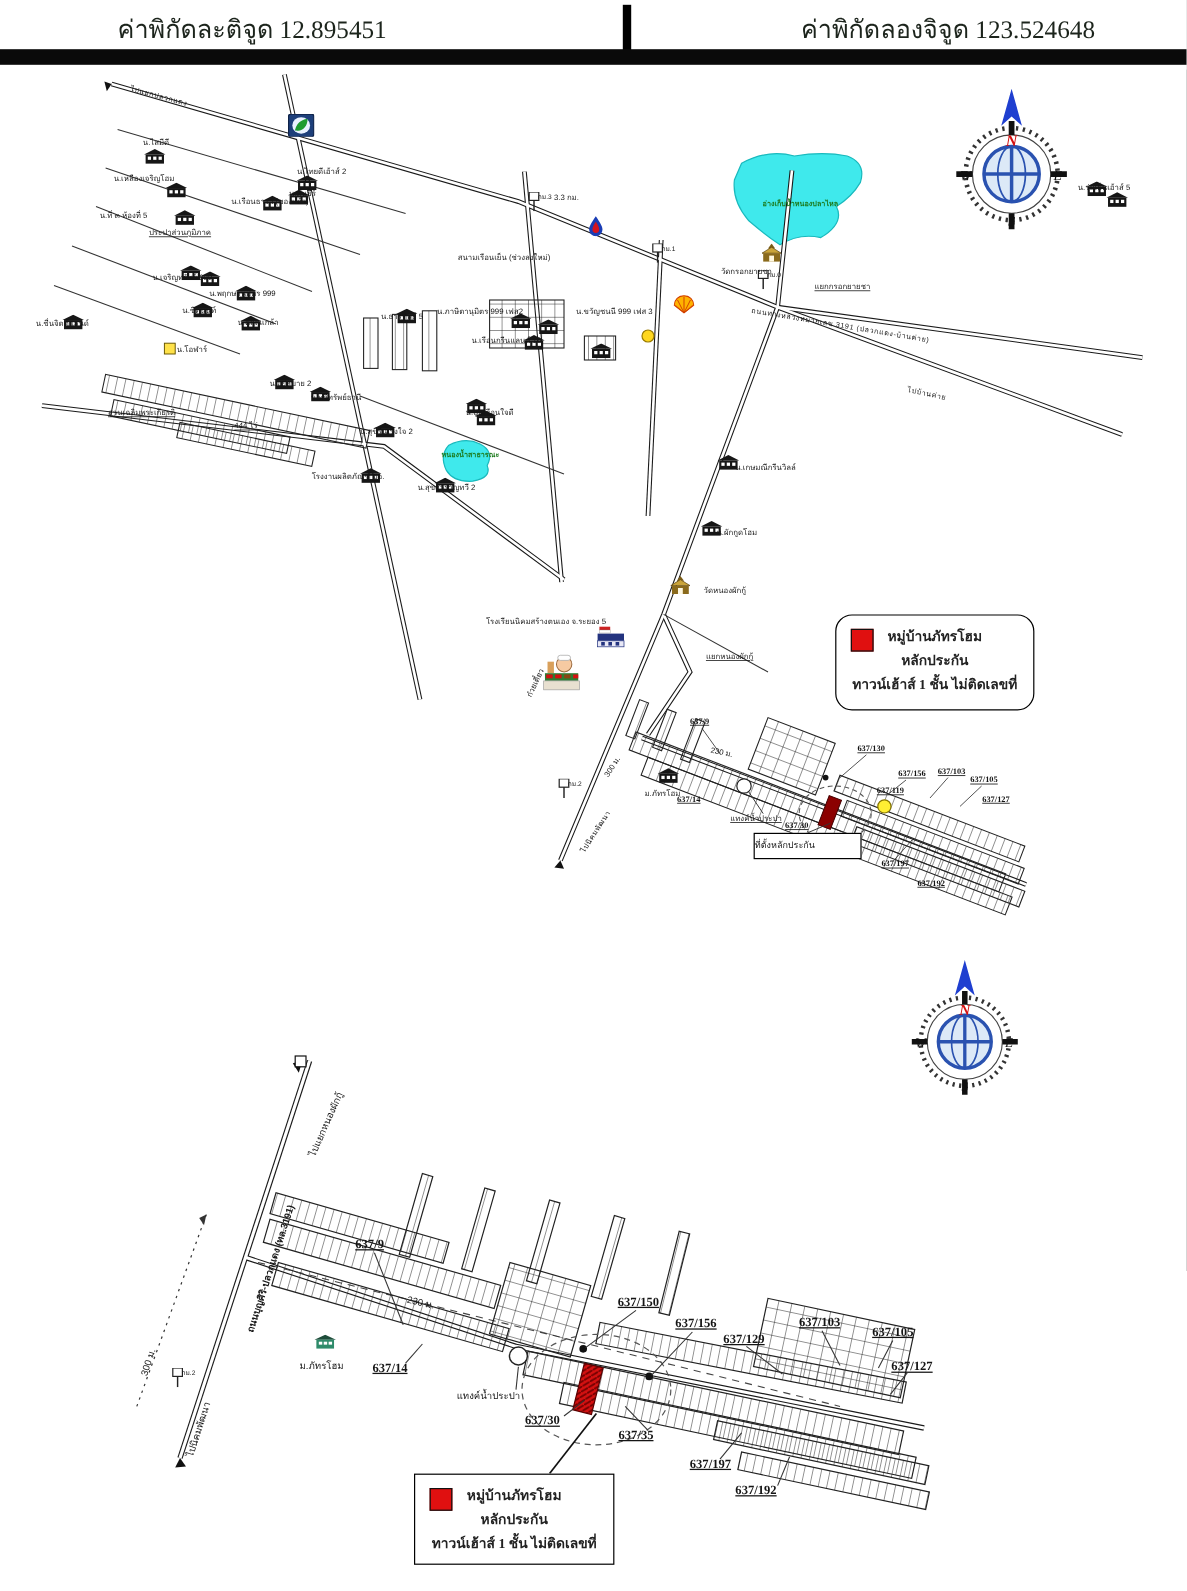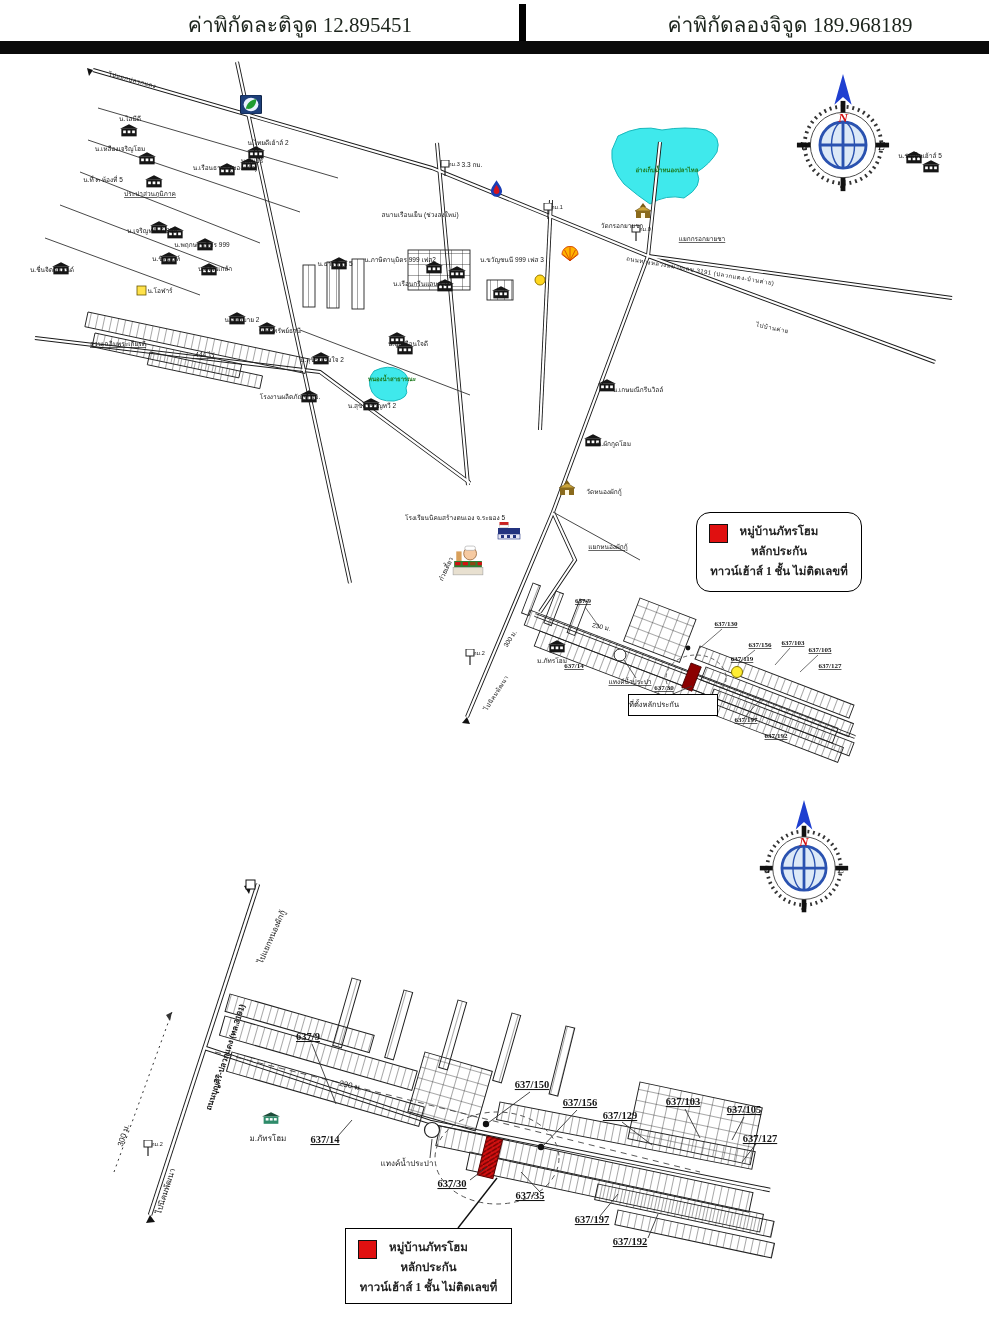--- a/index.html
+++ b/index.html
@@ -2,21 +2,21 @@
 <html style="--pond: #3fe9ec; --pond-label: #1d7a1d; --marker-red: #e01010; --subject-red: #8b0000; --compass-blue: #2a52b0; --arrow-blue: #1f3fd0;"><head>
 <meta charset="utf-8">
 <style>
   html,body{margin:0;padding:0;background:#888;}
   #page{position:relative;width:989px;height:1326px;background:#fff;overflow:hidden;
         font-family:"Liberation Sans",sans-serif;}
   
   #hdr{position:absolute;left:0;top:0;width:989px;height:58px;background:#fff;}
   .coord{position:absolute;top:8px;font-size:21px;color:#1c241c;white-space:nowrap;
          font-family:"Liberation Serif",serif;}
-  #coord-left{left:110px;width:380px;text-align:center;}
+  #coord-left{left:98px;width:380px;text-align:left;}
   #coord-right{left:600px;width:380px;text-align:center;}
   #hdr-divider{position:absolute;left:519px;top:4px;width:7px;height:40px;background:#000;}
   #hdr-rule{position:absolute;left:0;top:41px;width:989px;height:13px;background:#0a0a0a;}
   
   #mapsvg{position:absolute;left:0;top:0;}
   .lbl{font:6.5px "Liberation Sans",sans-serif;fill:#151515;text-anchor:middle;}
   .u{text-decoration:underline;}
   .pond{fill:var(--pond-label);font-size:6px;font-weight:bold;}
   .road{font-size:6px;letter-spacing:.5px;}
   .road9{font-size:8px;font-weight:bold;}
@@ -36,21 +36,21 @@
           border:1px solid #000;background:#fff;font-size:7.5px;
           line-height:20px;color:#111;}
 </style>
 </head>
 <body>
 
 <div id="page">
 
   <div id="hdr">
     <div id="coord-left" class="coord">ค่าพิกัดละติจูด 12.895451</div>
-    <div id="coord-right" class="coord">ค่าพิกัดลองจิจูด 189.968189</div>
+    <div id="coord-right" class="coord">ค่าพิกัดลองจิจูด 123.524648</div>
     <div id="hdr-divider"></div>
     <div id="hdr-rule"></div>
   </div>
 
   <svg id="mapsvg" width="989" height="1326" viewBox="0 0 989 1326">
     <defs>
       <pattern id="ladder" width="7" height="40" patternUnits="userSpaceOnUse">
         <path d="M0 0 V40" stroke="#222" stroke-width="0.8"></path>
       </pattern>
       <pattern id="grid" width="11" height="11" patternUnits="userSpaceOnUse">

